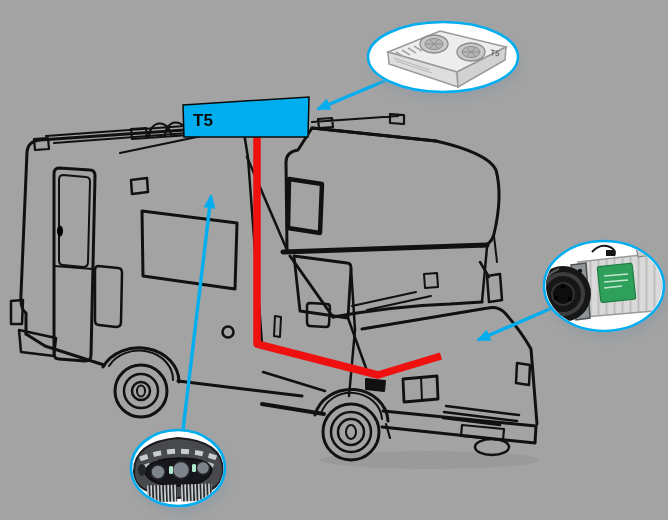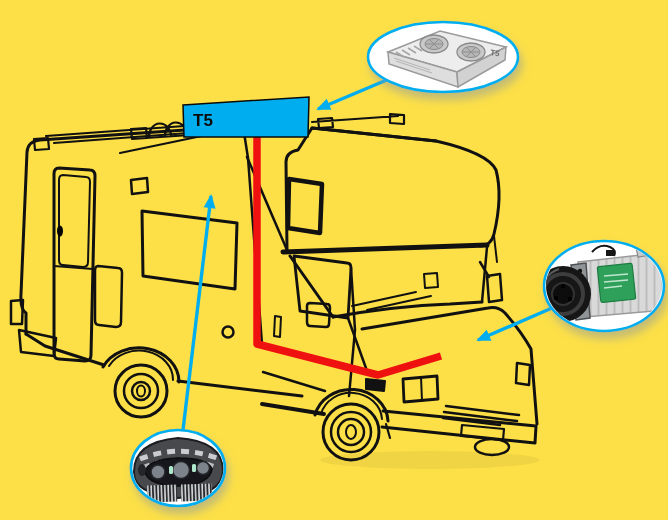--- a/index.html
+++ b/index.html
@@ -1,16 +1,16 @@
 <!DOCTYPE html>
 <html><head>
 <meta charset="utf-8">
 <style>
   html,body{margin:0;padding:0;background:#ffffff;}
-  .stage{position:relative;width:668px;height:520px;background:#fde047;overflow:hidden;
+  .stage{position:relative;width:668px;height:520px;background:#a3a3a3;overflow:hidden;
          font-family:"Liberation Sans", sans-serif;}
   svg{display:block}
   .t5-label{font-family:"Liberation Sans", sans-serif;font-weight:bold;font-size:17px;fill:#0a0a0a;}
   .t5-mini{font-family:"Liberation Sans", sans-serif;font-weight:bold;font-size:8px;fill:#6a6a6a;}
 </style>
 </head>
 <body>
 
 <div class="stage">
 <svg width="668" height="520" viewBox="0 0 668 520">

